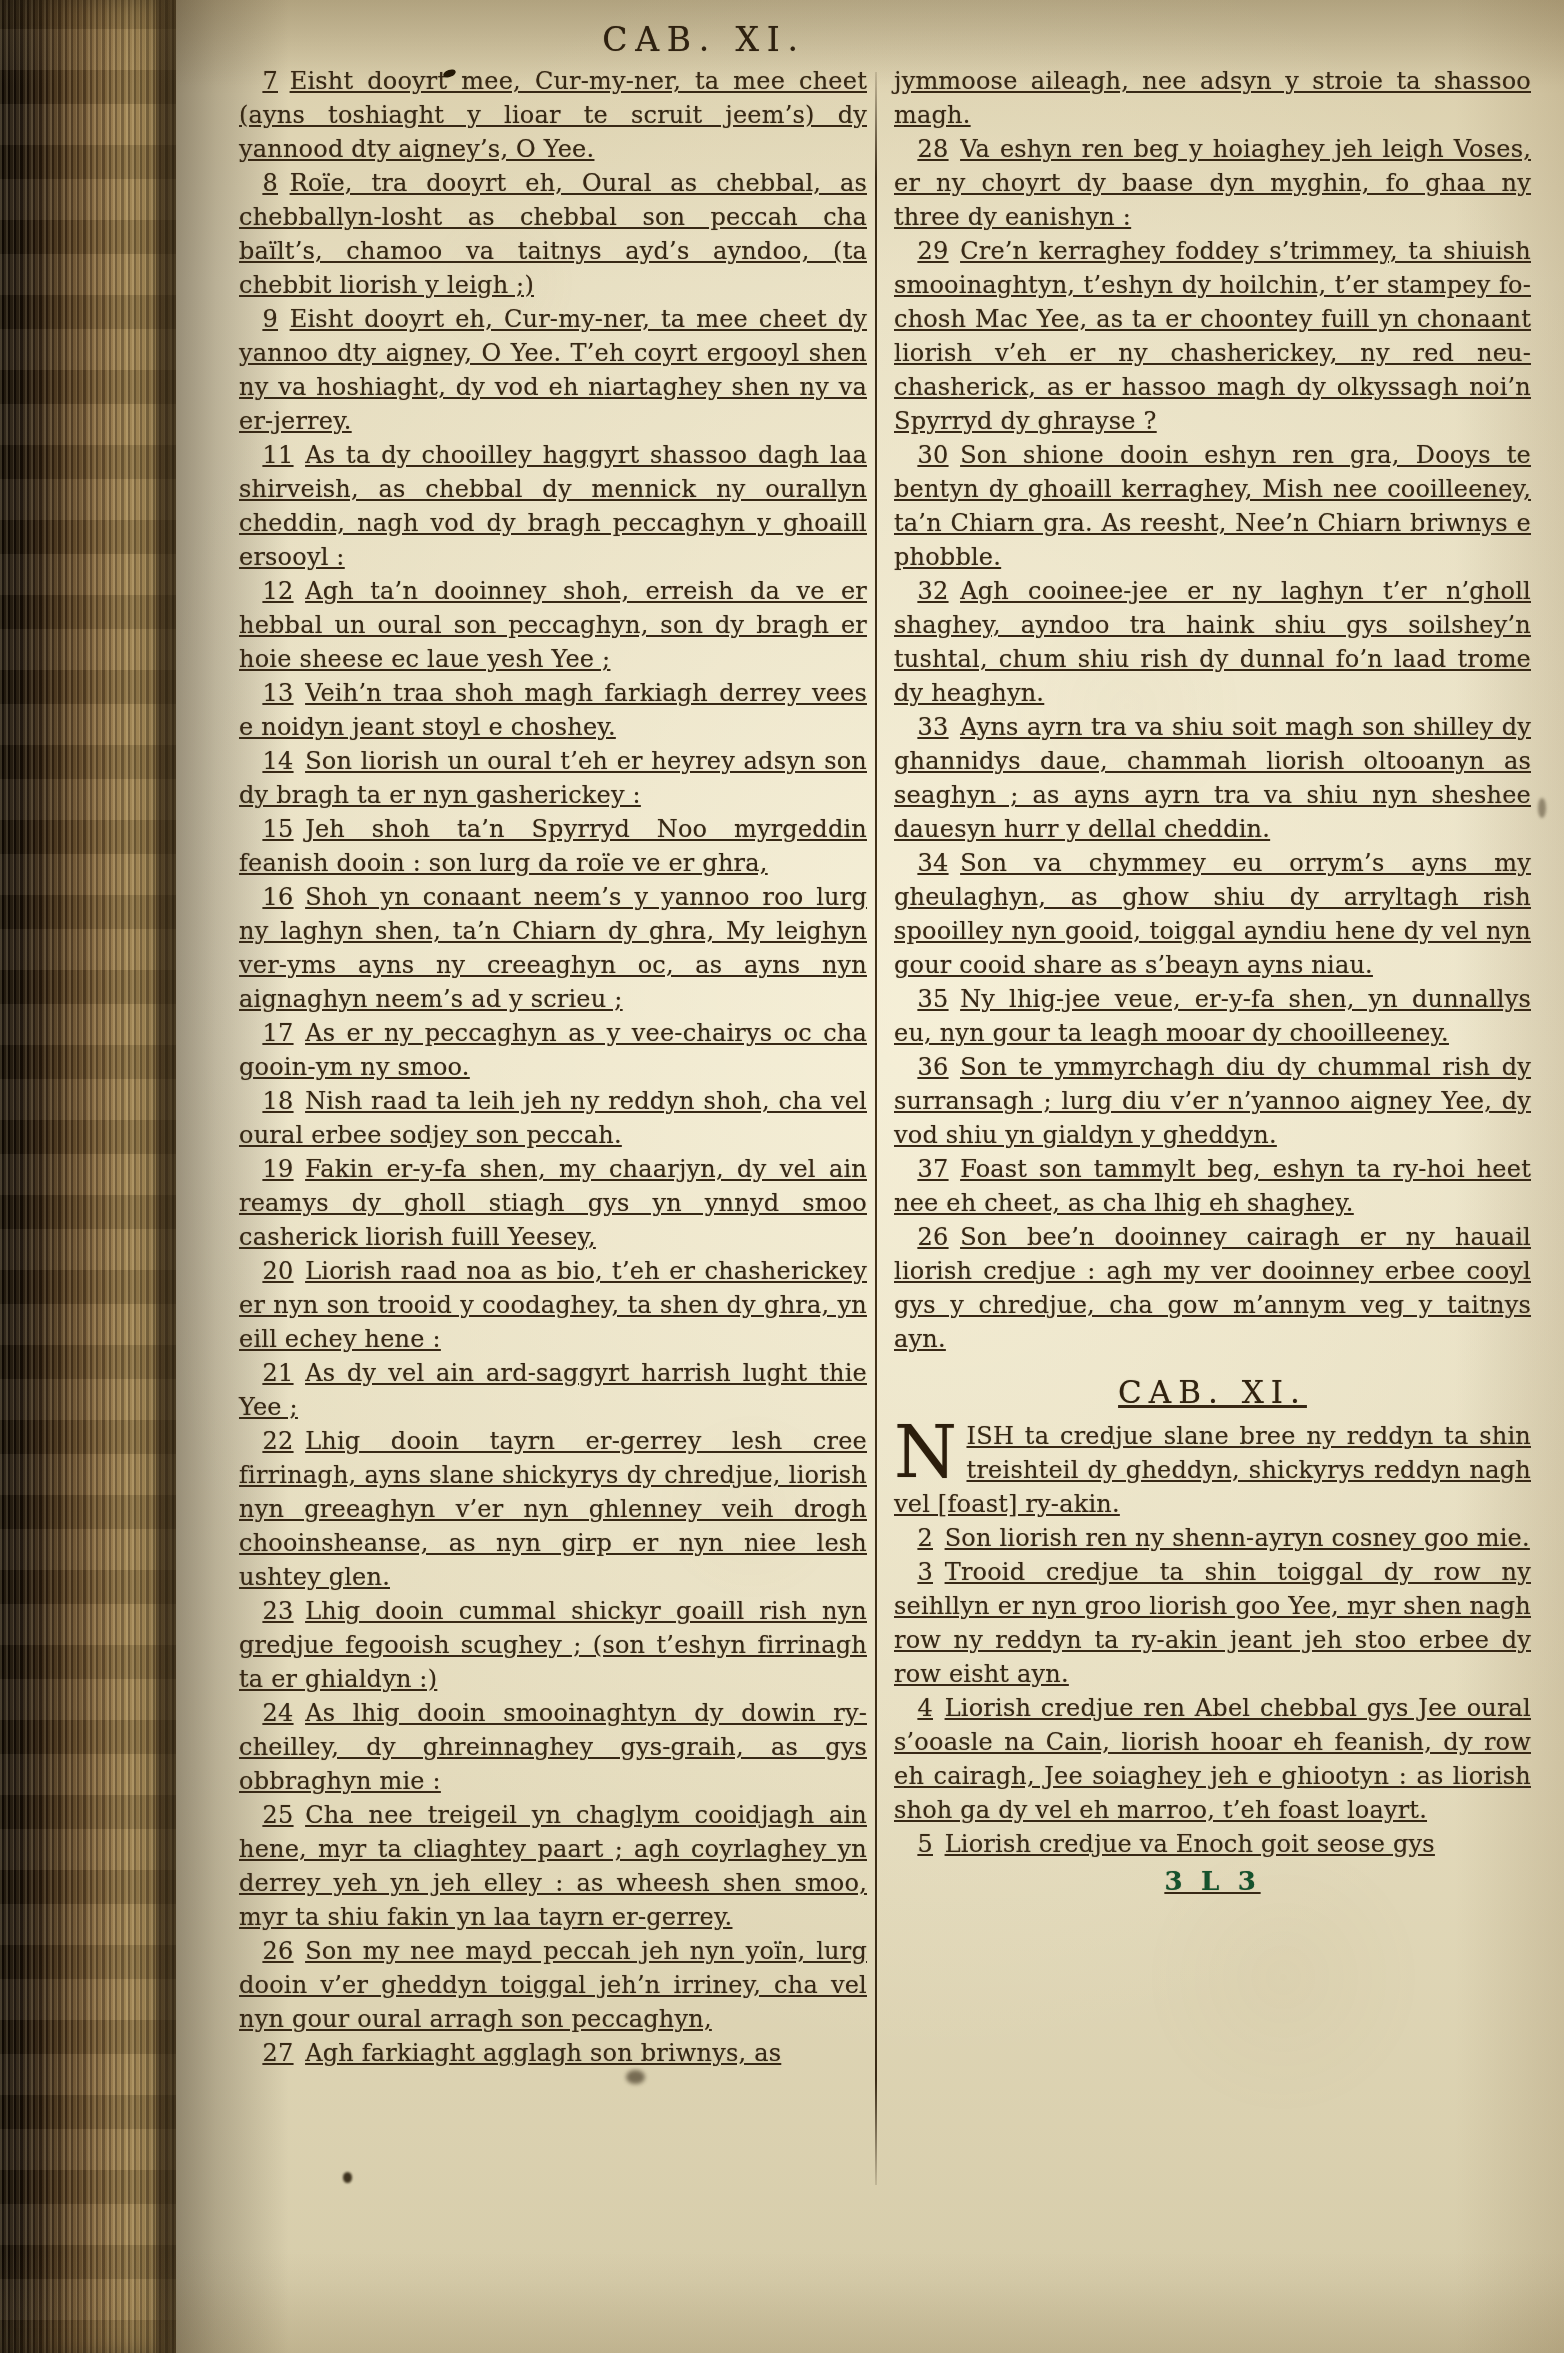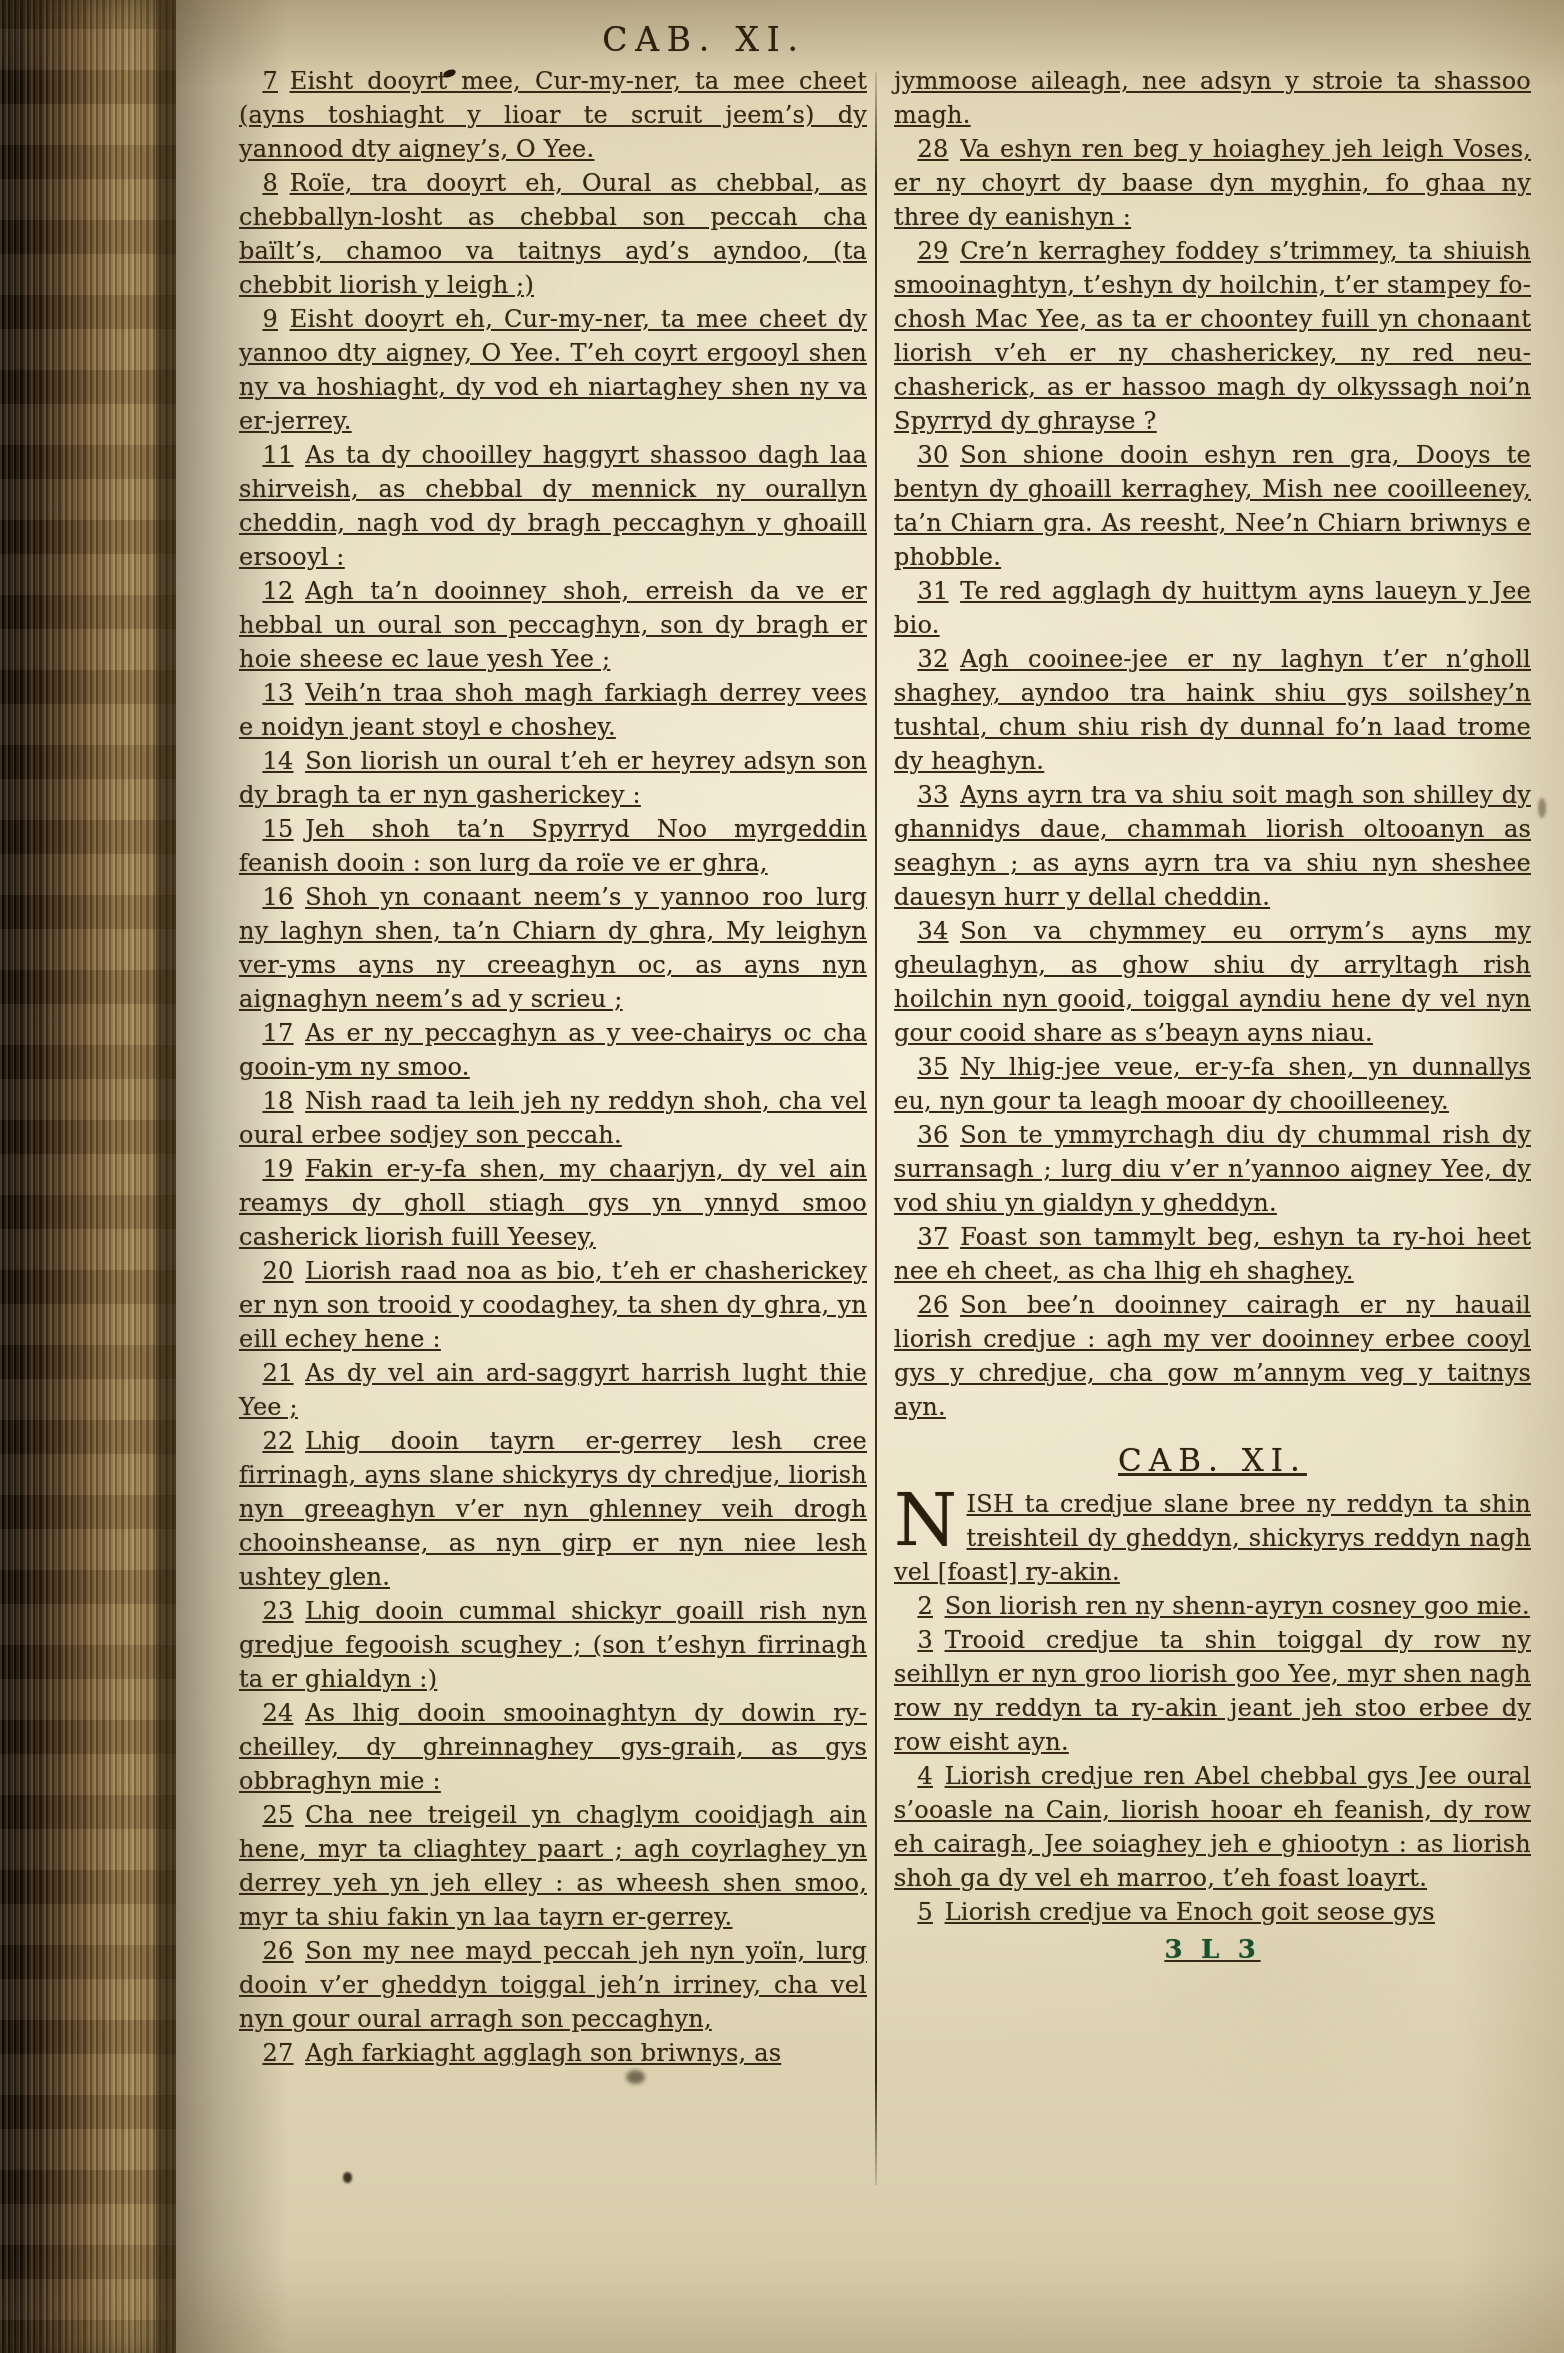--- a/index.html
+++ b/index.html
@@ -116,24 +116,23 @@
     <p class="verse"><span class="vnum">24</span><span>As lhig dooin smooinaghtyn dy dowin ry-cheilley, dy ghreinnaghey gys-graih, as gys obbraghyn mie :</span></p>
     <p class="verse"><span class="vnum">25</span><span>Cha nee treigeil yn chaglym cooidjagh ain hene, myr ta cliaghtey paart ; agh coyrlaghey yn derrey yeh yn jeh elley : as wheesh shen smoo, myr ta shiu fakin yn laa tayrn er-gerrey.</span></p>
     <p class="verse"><span class="vnum">26</span><span>Son my nee mayd peccah jeh nyn yoïn, lurg dooin v’er gheddyn toiggal jeh’n irriney, cha vel nyn gour oural arragh son peccaghyn,</span></p>
     <p class="verse"><span class="vnum">27</span><span>Agh farkiaght agglagh son briwnys, as</span></p>
   </div>
 <div class="column col-right">
     <p class="verse cont"><span>jymmoose aileagh, nee adsyn y stroie ta shassoo magh.</span></p>
     <p class="verse"><span class="vnum">28</span><span>Va eshyn ren beg y hoiaghey jeh leigh Voses, er ny choyrt dy baase dyn myghin, fo ghaa ny three dy eanishyn :</span></p>
     <p class="verse"><span class="vnum">29</span><span>Cre’n kerraghey foddey s’trimmey, ta shiuish smooinaghtyn, t’eshyn dy hoilchin, t’er stampey fo-chosh Mac Yee, as ta er choontey fuill yn chonaant liorish v’eh er ny chasherickey, ny red neu-chasherick, as er hassoo magh dy olkyssagh noi’n Spyrryd dy ghrayse ?</span></p>
     <p class="verse"><span class="vnum">30</span><span>Son shione dooin eshyn ren gra, Dooys te bentyn dy ghoaill kerraghey, Mish nee cooilleeney, ta’n Chiarn gra. As reesht, Nee’n Chiarn briwnys e phobble.</span></p>
-    <p class="verse"><span class="vnum">31</span><span>Te red agglagh dy huittym ayns laueyn y Jee bio.</span></p>
     <p class="verse"><span class="vnum">32</span><span>Agh cooinee-jee er ny laghyn t’er n’gholl shaghey, ayndoo tra haink shiu gys soilshey’n tushtal, chum shiu rish dy dunnal fo’n laad trome dy heaghyn.</span></p>
     <p class="verse"><span class="vnum">33</span><span>Ayns ayrn tra va shiu soit magh son shilley dy ghannidys daue, chammah liorish oltooanyn as seaghyn ; as ayns ayrn tra va shiu nyn sheshee dauesyn hurr y dellal cheddin.</span></p>
-    <p class="verse"><span class="vnum">34</span><span>Son va chymmey eu orrym’s ayns my gheulaghyn, as ghow shiu dy arryltagh rish hoilchin nyn gooid, toiggal ayndiu hene dy vel nyn gour cooid share as s’beayn ayns niau.</span></p>
+    <p class="verse"><span class="vnum">34</span><span>Son va chymmey eu orrym’s ayns my gheulaghyn, as ghow shiu dy arryltagh rish spooilley nyn gooid, toiggal ayndiu hene dy vel nyn gour cooid share as s’beayn ayns niau.</span></p>
     <p class="verse"><span class="vnum">35</span><span>Ny lhig-jee veue, er-y-fa shen, yn dunnallys eu, nyn gour ta leagh mooar dy chooilleeney.</span></p>
     <p class="verse"><span class="vnum">36</span><span>Son te ymmyrchagh diu dy chummal rish dy surransagh ; lurg diu v’er n’yannoo aigney Yee, dy vod shiu yn gialdyn y gheddyn.</span></p>
     <p class="verse"><span class="vnum">37</span><span>Foast son tammylt beg, eshyn ta ry-hoi heet nee eh cheet, as cha lhig eh shaghey.</span></p>
     <p class="verse"><span class="vnum">26</span><span>Son bee’n dooinney cairagh er ny hauail liorish credjue : agh my ver dooinney erbee cooyl gys y chredjue, cha gow m’annym veg y taitnys ayn.</span></p>
     <h2 class="chapter-heading">CAB. XI.</h2>
     <p class="verse v1"><span class="dropcap">N</span><span>ISH ta credjue slane bree ny reddyn ta shin treishteil dy gheddyn, shickyrys reddyn nagh vel [foast] ry-akin.</span></p>
     <p class="verse"><span class="vnum">2</span><span>Son liorish ren ny shenn-ayryn cosney goo mie.</span></p>
     <p class="verse"><span class="vnum">3</span><span>Trooid credjue ta shin toiggal dy row ny seihllyn er nyn groo liorish goo Yee, myr shen nagh row ny reddyn ta ry-akin jeant jeh stoo erbee dy row eisht ayn.</span></p>
     <p class="verse"><span class="vnum">4</span><span>Liorish credjue ren Abel chebbal gys Jee oural s’ooasle na Cain, liorish hooar eh feanish, dy row eh cairagh, Jee soiaghey jeh e ghiootyn : as liorish shoh ga dy vel eh marroo, t’eh foast loayrt.</span></p>
     <p class="verse"><span class="vnum">5</span><span>Liorish credjue va Enoch goit seose gys</span></p>

